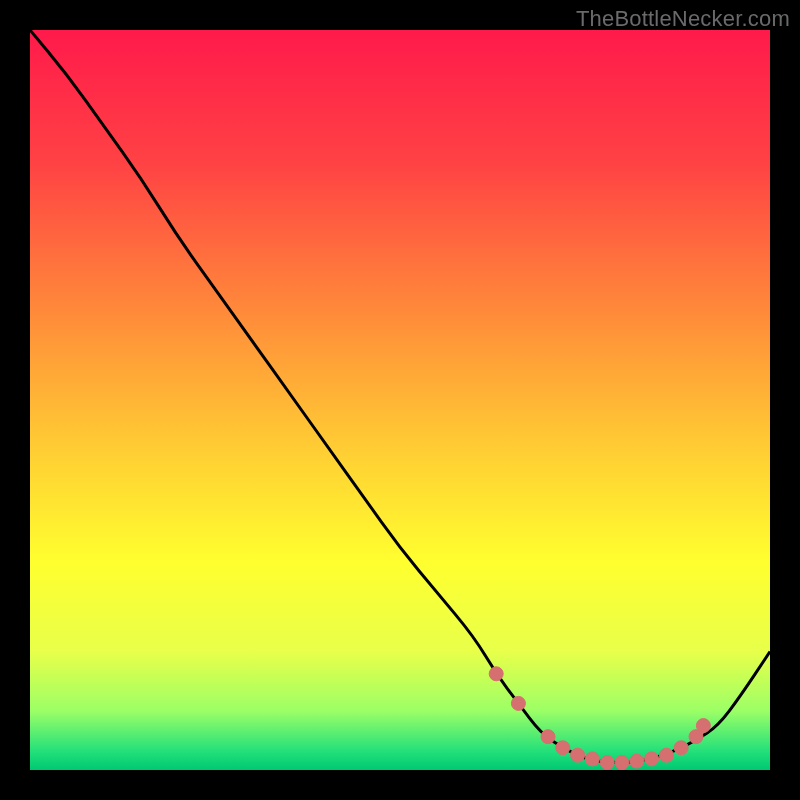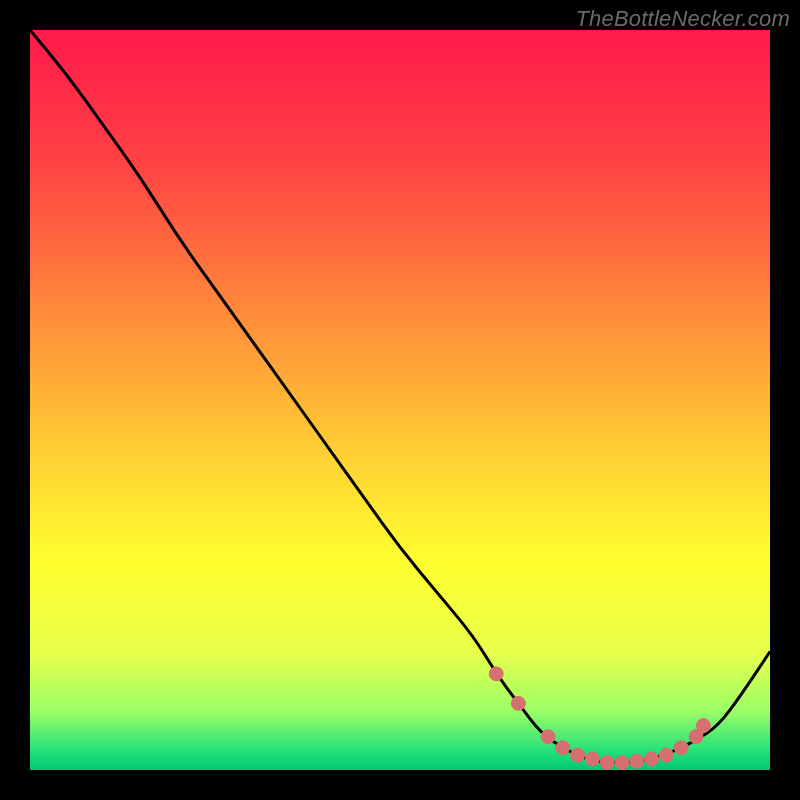--- a/index.html
+++ b/index.html
@@ -9,21 +9,20 @@
     height: 800px;
     background: #000;
     font-family: Arial, Helvetica, sans-serif;
     overflow: hidden;
   }
   .frame {
     position: relative;
     width: 800px;
     height: 628px;
     background: #000;
-    font-style: italic;
   }
   .watermark {
     position: absolute;
     top: 6px;
     right: 10px;
     color: #6a6a6a;
     font-size: 22px;
     letter-spacing: 0.2px;
     font-weight: 400;
   }

